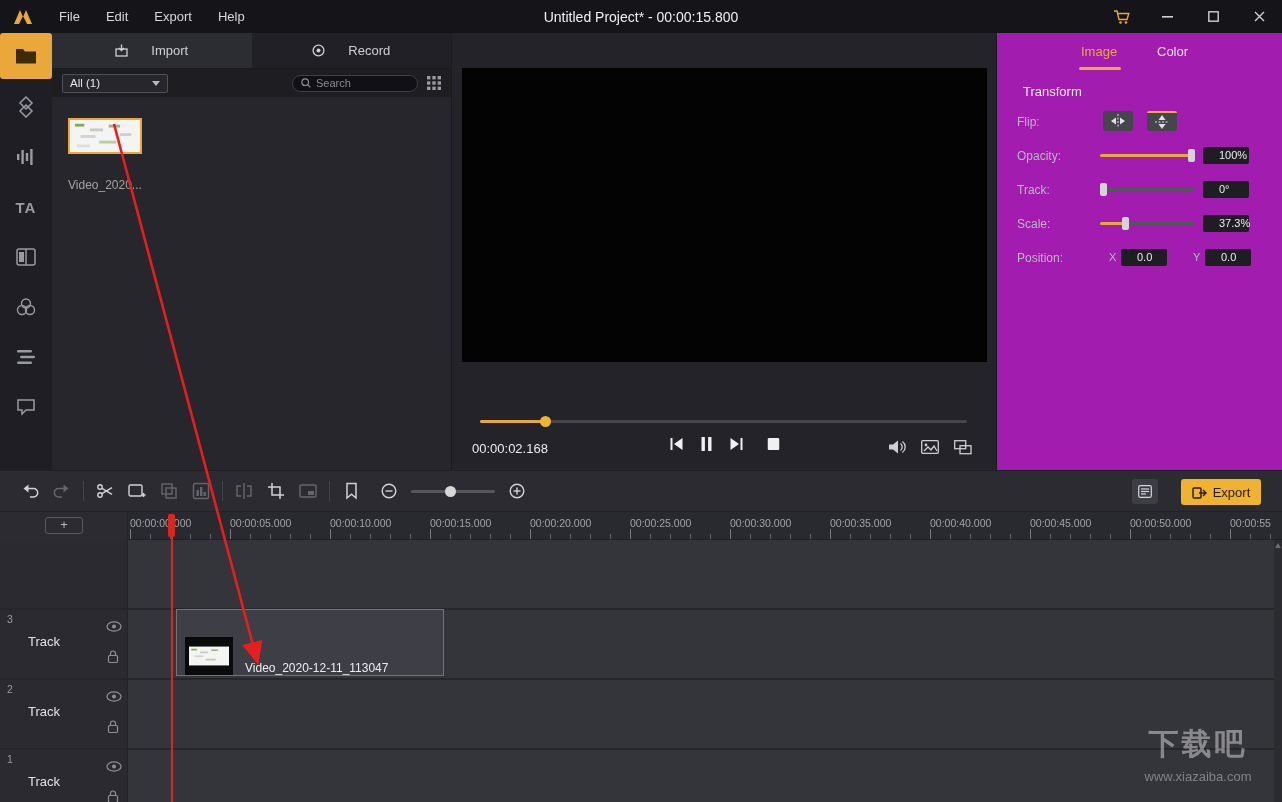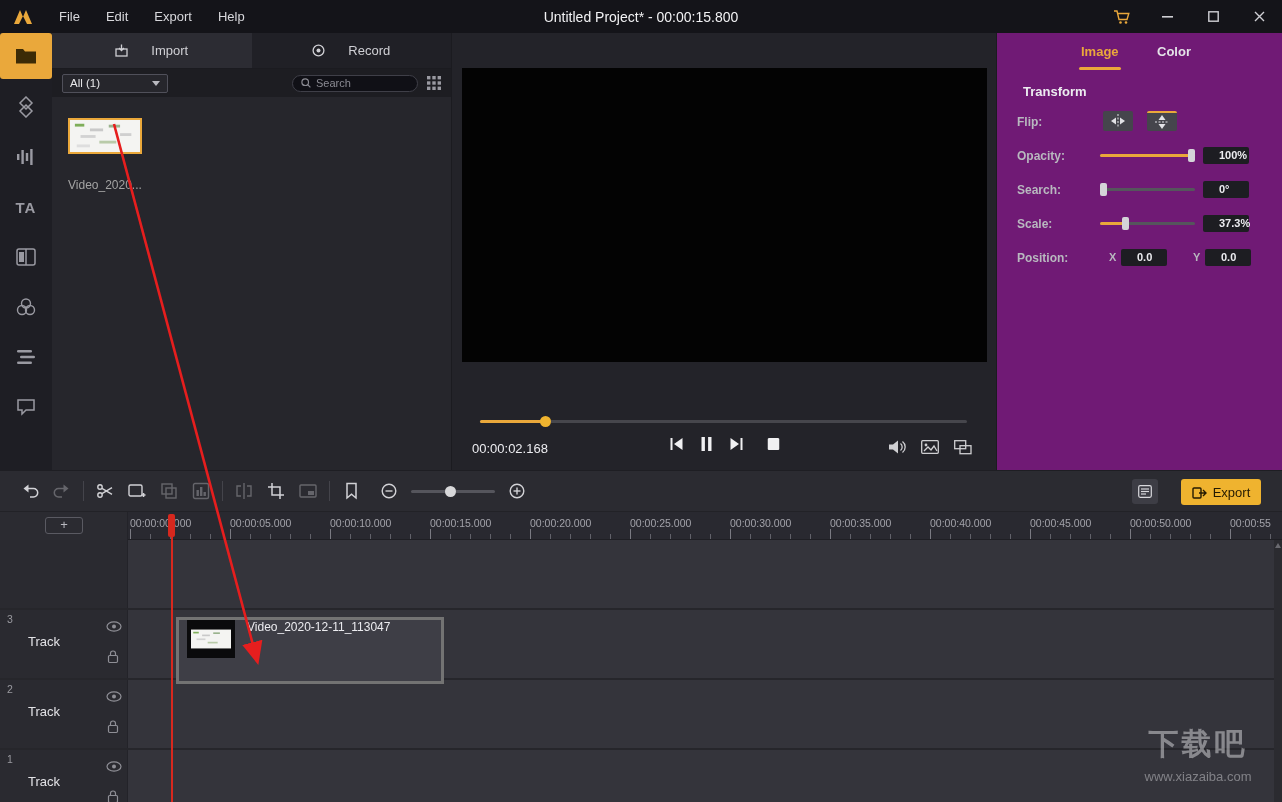--- a/index.html
+++ b/index.html
@@ -43,21 +43,21 @@
   .preview { position:absolute; left:452px; top:33px; width:545px; height:437px; background:#232329; border-right:1px solid #1b1b20; }
   .video-canvas { position:absolute; left:10px; top:35px; width:525px; height:294px; background:#030303; }
   .seek-track { position:absolute; left:28px; top:387px; width:487px; height:3px; background:#46464c; border-radius:2px; }
   .seek-fill { position:absolute; left:0; top:0; height:3px; width:66px; background:#eaa83b; border-radius:2px; }
   .seek-handle { position:absolute; left:60px; top:-4px; width:11px; height:11px; border-radius:50%; background:#f0b42f; }
   .cur-time { position:absolute; left:20px; top:408px; font-size:13px; color:#ececf0; }
   .pc-controls { position:absolute; left:50%; transform:translateX(-50%); top:404px; display:flex; align-items:center; gap:17px; color:#f0f0f2; }
   .pc-right { position:absolute; right:24px; top:406px; display:flex; align-items:center; gap:15px; color:#cfcfd2; }
 
   
-  .props { position:absolute; left:997px; top:33px; width:285px; height:437px; background:#701a75;font-weight:bold; }
+  .props { position:absolute; left:997px; top:33px; width:285px; height:437px; background:#a21caf; }
   .props-tab { position:absolute; top:11px; font-size:13px; }
   .props-tab.img { left:84px; color:#eaa83b; }
   .props-tab.col { left:160px; color:#e4e4e8; }
   .props-underline { position:absolute; left:82px; top:34px; width:42px; height:3px; background:#eaa83b; border-radius:2px; }
   .props-section { position:absolute; left:26px; top:51px; font-size:13px; color:#ececf0; }
   .p-label { position:absolute; left:20px; font-size:12px; color:#b8b8bf; }
   .flip-btn { position:absolute; width:30px; height:20px; background:#45454c; border-radius:2px; display:flex; align-items:center; justify-content:center; color:#e2e2e6; }
   .flip-btn.sel { border-top:2px solid #eaa83b; }
   .p-slider { position:absolute; left:103px; width:95px; height:3px; background:#55555c; border-radius:2px; }
   .p-fill { position:absolute; left:0; top:0; height:3px; background:#eaa83b; border-radius:2px; }
@@ -85,21 +85,21 @@
     background-image:repeating-linear-gradient(to right,#62626a 0 1px,transparent 1px 20px); }
   .ticks-major { position:absolute; left:130px; right:0; bottom:0; height:10px;
     background-image:repeating-linear-gradient(to right,#7a7a82 0 1px,transparent 1px 100px); }
   .tl-body { position:absolute; left:0; top:28px; width:1282px; bottom:0; background:#34343b; }
   .head-col { position:absolute; left:0; top:0; width:128px; bottom:0; background:#2a2a30; border-right:1px solid #232329; }
   .t-row { position:absolute; left:0; right:0; height:70px; border-top:2px solid #26262b; }
   .t-num { position:absolute; left:7px; top:3px; font-size:10.5px; color:#9a9aa0; }
   .t-name { position:absolute; left:28px; top:24px; font-size:13px; color:#e2e2e6; }
   .t-eye { position:absolute; left:106px; top:11px; color:#8f8f96; }
   .t-lock { position:absolute; left:106px; top:39px; color:#8f8f96; }
-  .clip { position:absolute; left:176px; top:77px; width:268px; height:67px; background:#3e3e46; border:3px solid #737373; display:flex; align-items:flex-start; z-index:2; }
+  .clip { position:absolute; left:176px; top:69px; width:268px; height:67px; background:#3e3e46; border:1px solid #737373; display:flex; align-items:flex-end; z-index:2; }
   .clip-thumb { margin-left:8px; width:48px; height:38px; background:#0a0a0c; display:flex; align-items:center; justify-content:center; }
   .clip-label { margin-left:12px; font-size:12px; color:#ececf0; white-space:nowrap; }
   .playhead-line { position:absolute; left:171px; top:2px; bottom:0; width:2px; background:#d7281e; z-index:6; }
   .playhead-marker { position:absolute; left:168px; top:2px; width:7px; height:23px; background:#d7281e; border-radius:2px; z-index:7; }
   .tl-scroll { position:absolute; right:0; top:28px; width:8px; bottom:0; background:#2b2b30; }
   .tl-scroll .up { position:absolute; top:3px; left:1px; width:0; height:0; border-left:3px solid transparent; border-right:3px solid transparent; border-bottom:5px solid #6a6a70; }
 
   
   .drag-arrow { position:absolute; left:0; top:0; width:1282px; height:802px; pointer-events:none; z-index:40; }
   .watermark { position:absolute; right:14px; top:724px; width:140px; text-align:center; z-index:45; pointer-events:none; }
@@ -338,21 +338,21 @@
         </svg>
     </div>
 
     <span class="p-label" style="top:116px">Opacity:</span>
     <div class="p-slider" style="top:121px">
       <div class="p-fill" style="width:95px"></div>
       <div class="p-handle" style="left:88px"></div>
     </div>
     <div class="p-value" style="top:114px">100%</div>
 
-    <span class="p-label" style="top:150px">Search:</span>
+    <span class="p-label" style="top:150px">Track:</span>
     <div class="p-slider" style="top:155px">
       <div class="p-fill" style="width:0"></div>
       <div class="p-handle" style="left:0"></div>
     </div>
     <div class="p-value" style="top:148px">0°</div>
 
     <span class="p-label" style="top:184px">Scale:</span>
     <div class="p-slider" style="top:189px">
       <div class="p-fill" style="width:25px"></div>
       <div class="p-handle" style="left:22px"></div>

